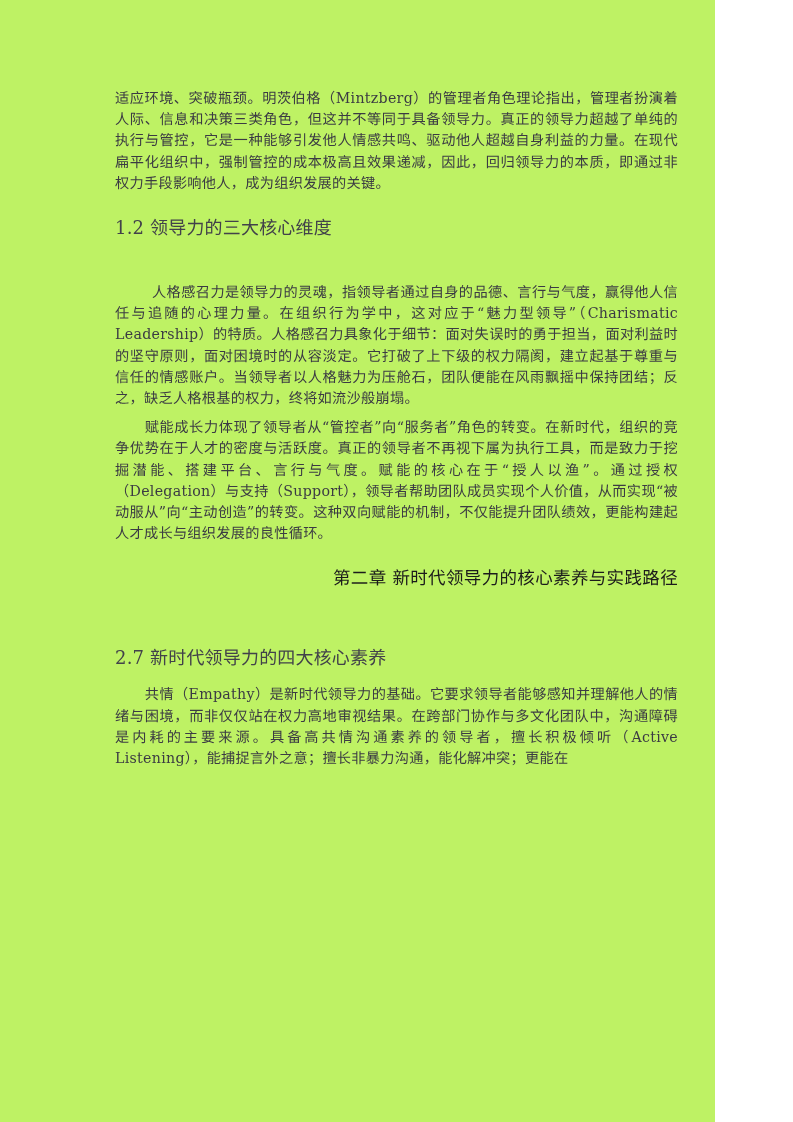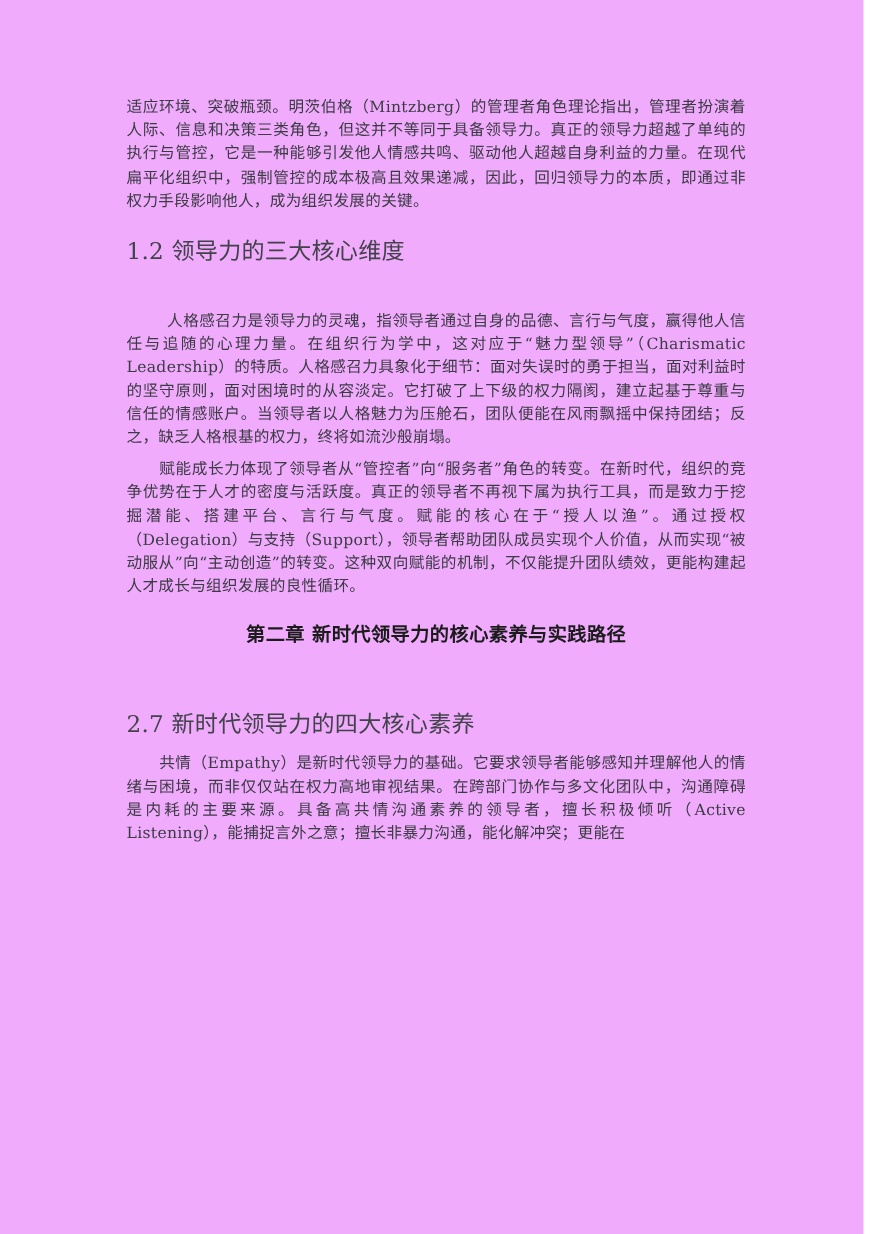--- a/index.html
+++ b/index.html
@@ -12,23 +12,23 @@
     width: 793px;
     height: 1122px;
     font-family: "DejaVu Serif", "Liberation Serif", serif;
     color: #3b3b43;
     -webkit-font-smoothing: antialiased;
     overflow: hidden;
   }
 
   .page {
     position: relative;
-    width: 785px;
+    width: 715px;
     height: 1122px;
-    background: #f0abfc;
+    background: #bef264;
     box-sizing: border-box;
     padding: 88px 115px 0 115px;
   }
 
   .content {
     width: 563px;
   }
 
   
   .para {
@@ -50,34 +50,34 @@
     margin-top: 20px;
   }
 
   .gap-s { height: 8px; }
   .gap-m { height: 12px; }
   .gap-l { height: 20px; }
 
   
   .h2 {
     margin: 0;
-    font-size: 21px;
+    font-size: 18px;
     line-height: 28px;
     font-weight: 400;
     color: #42424a;
     letter-spacing: 0.01em;
     font-family: "DejaVu Serif", "Liberation Serif", serif;
   }
 
   .h1-chapter {
     margin: 0;
-    text-align: center;
+    text-align: right;
     font-size: 17.5px;
     line-height: 28px;
-    font-weight: 700;
+    font-weight: 400;
     color: #1b1b1b;
     letter-spacing: 0.02em;
     font-family: "DejaVu Sans", "Liberation Sans", sans-serif;
   }
 </style>
 </head>
 <body>
 
 <div class="page">
   <div class="content">

